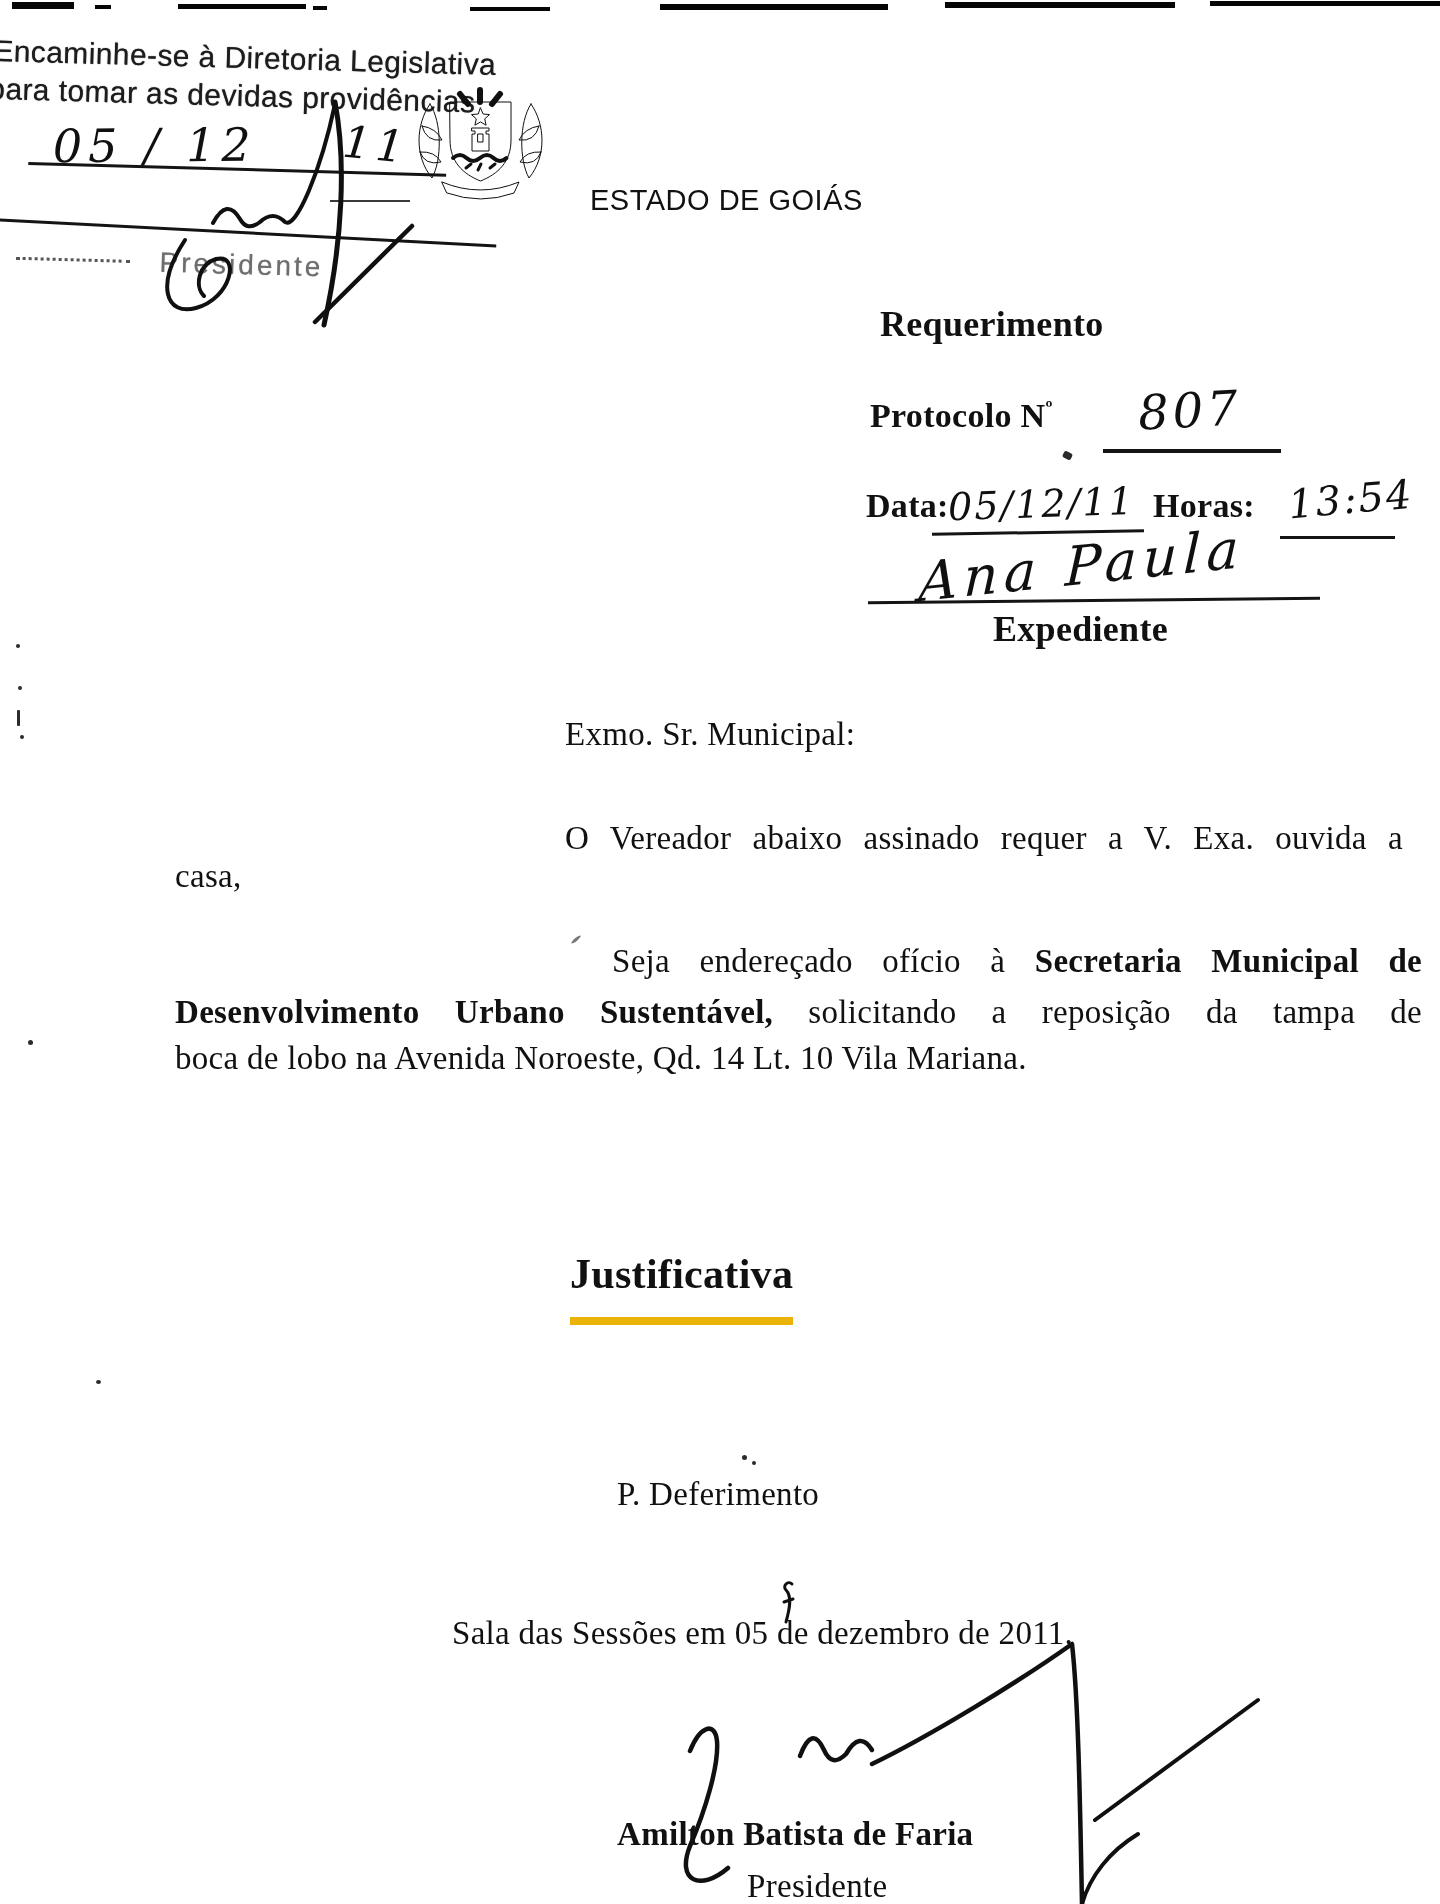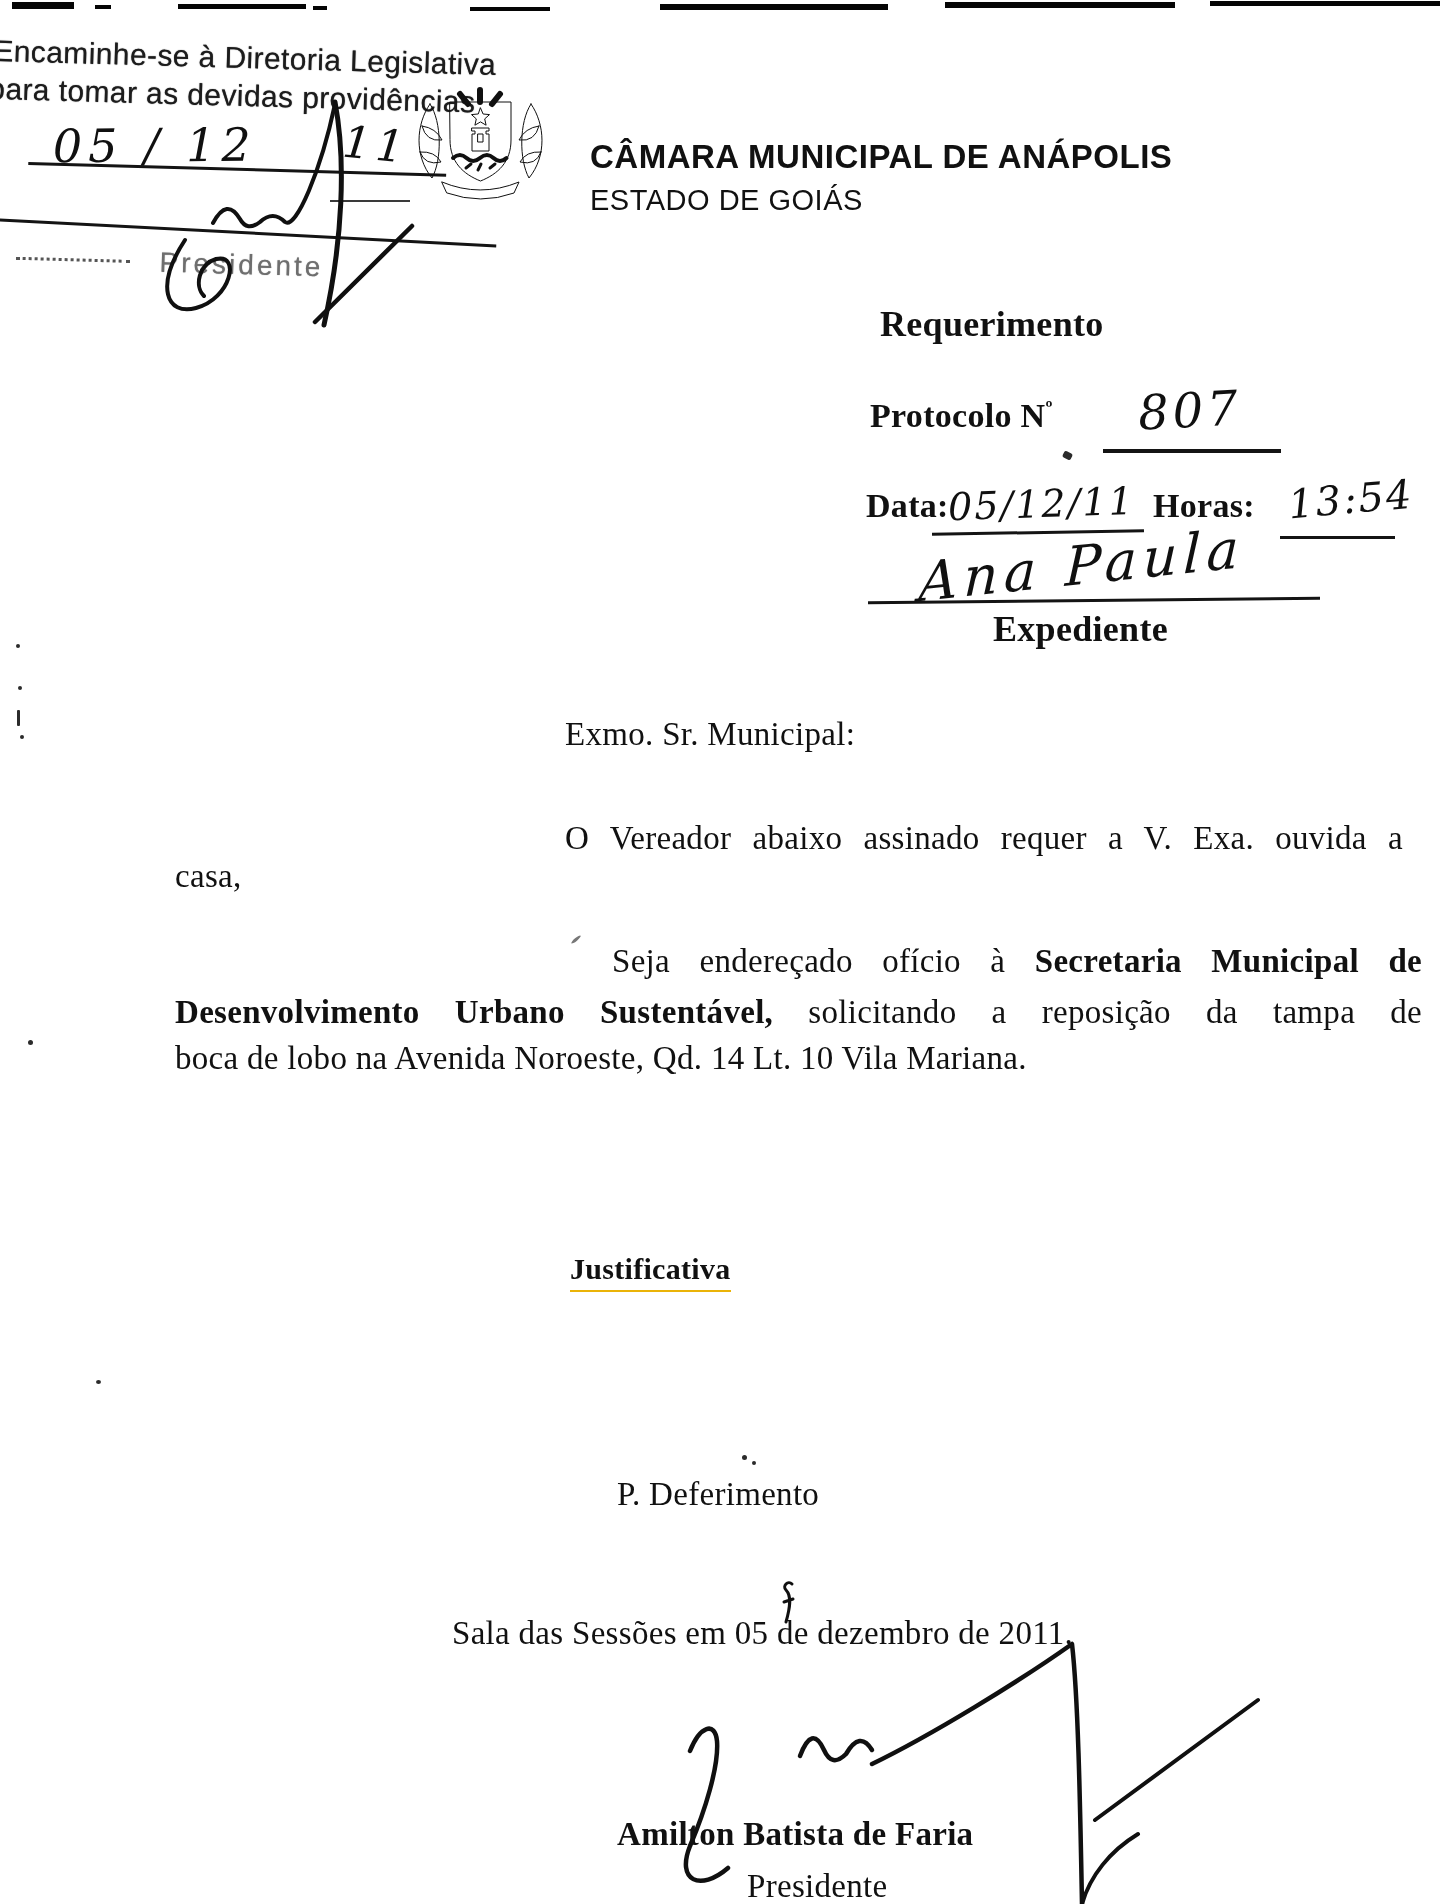--- a/index.html
+++ b/index.html
@@ -33,22 +33,22 @@
   
   .org-name { font-family:"Liberation Sans", sans-serif; font-weight:bold;
               font-size:33px; letter-spacing:.5px; white-space:nowrap; }
   .org-state { font-family:"Liberation Sans", sans-serif; font-size:29px;
                letter-spacing:.5px; white-space:nowrap; }
 
   
   .t { position:absolute; font-size:33px; letter-spacing:.3px; white-space:nowrap; }
   .just { white-space:normal; text-align:justify; text-align-last:justify; }
   .title-lg { font-size:36px; font-weight:bold; }
-  .u-head { font-size:30px; font-weight:bold; border-bottom:2px solid #eab308;
-            padding-bottom:5px; }
+  .u-head { font-size:42px; font-weight:bold; border-bottom:8px solid #eab308;
+            padding-bottom:20px; }
   sup.ord { font-size:.62em; vertical-align:super; }
 
   svg path { fill:none; stroke:#101010; stroke-linecap:round; stroke-linejoin:round; }
 </style>
 </head>
 <body>
 
 <div class="page">
 
   <div>
@@ -91,21 +91,20 @@
       <path d="M 52 8 l 8 10 M 72 4 l 0 12 M 92 8 l -8 10" stroke="#0a0a0a" stroke-width="6"></path>
       <path d="M 42 16 h 61 v 38 c 0 22 -13 34 -30.5 41 C 55 88 42 76 42 54 Z" fill="#0a0a0a" stroke="none"></path>
       <path d="M 72.5 22 l 2.6 6 6.4 .6 -4.8 4.3 1.4 6.3 -5.6 -3.3 -5.6 3.3 1.4 -6.3 -4.8 -4.3 6.4 -.6 Z" fill="#fff" stroke="none"></path>
       <path d="M 64 42 h 17 v 3 h -3 v 3 h 3 v 17 h -17 v -17 h 3 v -3 h -3 Z M 70 48 h 5 v 8 h -5 Z" fill="#fff" stroke="none"></path>
       <path d="M 45 72 q 7 -6 13.5 0 t 13.5 0 t 13.5 0 t 13 0" stroke="#fff" stroke-width="4"></path>
       <path d="M 58 82 l 5 -4 M 70 84 l 3 -6 M 82 82 l 5 -4" stroke="#fff" stroke-width="3"></path>
       <path d="M 34 96 q 38 16 77 0 l -5 11 q -33 12 -67 0 Z" fill="#0a0a0a" stroke="none"></path>
     </g>
   </svg>
 
-  <div class="abs org-name" style="left:590px;top:138px;">CÂMARA MUNICIPAL DE ANÁPOLIS</div>
   <div class="abs org-state" style="left:590px;top:184px;">ESTADO DE GOIÁS</div>
 
   <div class="t title-lg" style="left:880px;top:303px;">Requerimento</div>
 
   <div class="t b" style="left:870px;top:396px;font-size:34px;"><span>Protocolo N</span><sup class="ord">º</sup></div>
   <div class="hw abs" style="left:1138px;top:382px;font-size:48px;transform:rotate(-3deg);letter-spacing:4px;">807</div>
   <div class="rule" style="left:1103px;top:449px;width:178px;height:3.5px;"></div>
   <div class="speck" style="left:1063px;top:452px;width:9px;height:7px;border-radius:2px;transform:rotate(28deg);"></div>
 
   <div class="t b" style="left:866px;top:487px;font-size:34px;">Data:</div>

